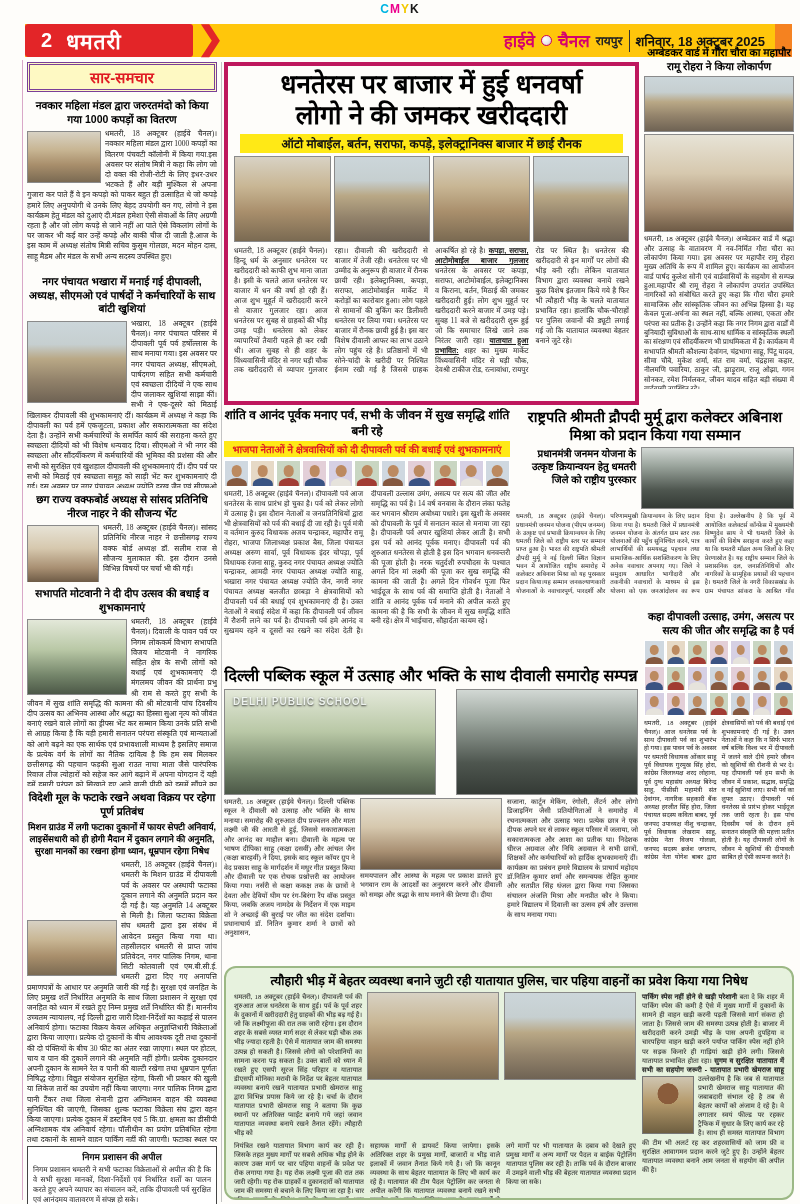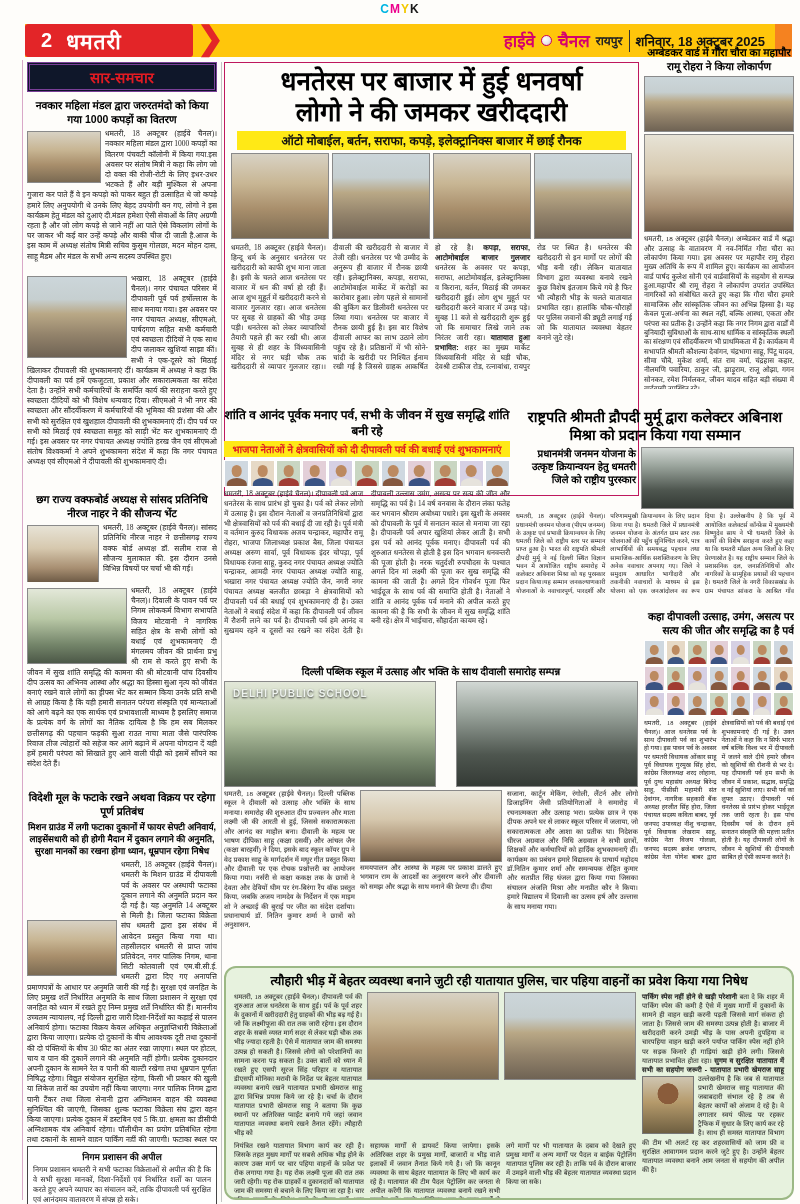--- a/index.html
+++ b/index.html
@@ -35,38 +35,38 @@
   .face { position:relative; overflow:hidden; border:1px solid #fff; background:#cfd8e0; }
   .face::before { content:''; position:absolute; top:16%; left:50%; transform:translateX(-50%); width:46%; height:46%; border-radius:50%; background:#bc8a60; z-index:2; }
   .face::after { content:''; position:absolute; bottom:-14%; left:50%; transform:translateX(-50%); width:88%; height:46%; border-radius:50% 50% 0 0; background:#7c4a2d; opacity:.9; }
   .face:nth-child(2n){background:#e6d9c6}.face:nth-child(3n){background:#c9d6c2}
   .face:nth-child(4n){background:#e3cfd8}.face:nth-child(5n){background:#d6d0e4}
   .face:nth-child(2n)::after{background:#27457a}.face:nth-child(3n)::after{background:#9c2b24}
   .face:nth-child(5n)::after{background:#e8e4da}
 
   
   .leftcol { position:absolute; left:27px; top:62px; width:195px; height:1140px; border-right:1px solid #c4c4c4; padding-right:4px; }
-  .sar { border:3px double #7a3f98; text-align:center; color:#e01b22; font-weight:800; font-size:15px; padding:2px 13px; margin-bottom:6px; background:#0f172a; }
+  .sar { border:3px double #7a3f98; text-align:center; color:#e01b22; font-weight:800; font-size:15px; padding:2px 13px; margin-bottom:6px; background:#fef9c3; }
   .lart { overflow:hidden; margin-bottom:4px; }
   .lart .lh { font-size:10.5px; line-height:1.3; font-weight:800; text-align:center; margin:1px 0 3px; }
   .lart .lsub { font-size:8.8px; font-weight:800; text-align:center; margin:0 0 3px; }
   .lart .bd { font-size:7.5px; line-height:1.36; }
   .phf { float:left; margin:2px 4px 1px 0; }
   .appeal { border:1px solid #444; padding:3px 5px; overflow:hidden; background:#fff; }
   .appeal h4 { text-align:center; font-size:9px; margin-bottom:2px; }
   .appeal .bd { font-size:7.4px; line-height:1.35; }
 
   
-  .main { position:absolute; left:224px; top:62px; width:415px; height:434px; border:1px solid #be185d; padding:3px 6px; overflow:hidden; }
+  .main { position:absolute; left:224px; top:62px; width:415px; height:343px; border:4px solid #be185d; padding:3px 6px; overflow:hidden; }
   .main .h1 { font-size:26px; line-height:1.2; font-weight:800; text-align:center; }
   .ysub { display:block; background:#ffe916; text-align:center; font-weight:800; font-size:12px; padding:1px 18px; margin:3px 6px; color:#111; }
   .strip { display:flex; gap:3px; height:86px; margin-bottom:4px; }
   .strip .ph { flex:1; }
   .mbody { column-count:4; column-gap:7px; font-size:7.3px; line-height:1.36; height:158px; overflow:hidden; }
-  .inb { font-weight:800; font-family:"Liberation Sans", sans-serif; }
+  .inb { font-weight:800; font-family:"Liberation Sans", sans-serif;text-decoration:underline; }
 
   
   .amb { position:absolute; left:644px; top:46px; width:150px; height:343px; overflow:hidden; }
   .amb .lh { font-size:10.5px; font-weight:800; text-align:center; line-height:1.3; margin-bottom:3px; }
   .amb .bd { font-size:7.1px; line-height:1.32; margin-top:3px; }
 
   
   .bjp { position:absolute; left:224px; top:408px; width:286px; height:252px; overflow:hidden; }
   .bjp .lh { font-size:12px; font-weight:800; text-align:center; line-height:1.3; }
   .rsub { display:block; background:#ffe916; color:#e01b22; font-weight:800; font-size:10px; text-align:center; margin:2px 0 3px; padding:1px 0; }
@@ -77,21 +77,21 @@
   
   .pres { position:absolute; left:516px; top:408px; width:278px; height:198px; overflow:hidden; }
   .pres .lh { font-size:14.5px; font-weight:800; text-align:center; line-height:1.25; margin-bottom:3px; }
   .prow { display:flex; gap:5px; margin-bottom:3px; }
   .psub { width:120px; font-size:10px; font-weight:800; text-align:right; line-height:1.3; }
   .prow .ph { flex:1; height:62px; }
   .pres .bd { column-count:3; column-gap:5px; font-size:6.2px; line-height:1.33; height:88px; overflow:hidden; }
 
   
   .dps { position:absolute; left:224px; top:664px; width:414px; height:298px; overflow:hidden; }
-  .dps .lh { font-size:10px; font-weight:800; text-align:center; margin-bottom:3px; }
+  .dps .lh { font-size:16px; font-weight:800; text-align:center; margin-bottom:3px; }
   .dps .prow2 { display:flex; gap:20px; height:106px;border-radius:32px; }
   .dps .ph.stage { width:212px; position:relative; }
   .dps .banner { position:absolute; top:6px; left:8px; font-size:10px; font-weight:800; color:#eef3ee; letter-spacing:1px; text-shadow:0 1px 2px #333; }
   .dps .ph.mime { flex:1; }
   .dps .crow { display:flex; gap:5px; margin-top:3px; }
   .dps .ccol { font-size:7px; line-height:1.34; }
   .dps .c1,.dps .c3 { width:131px; }
   .dps .c2 { width:142px; }
   .dps .c2 .ph { height:72px; margin-bottom:2px; }
 
@@ -144,29 +144,31 @@
 
   <div class="leftcol">
     <div class="sar">सार-समचार</div>
 
     <div class="lart" style="height:172px">
       <div class="lh">नवकार महिला मंडल द्वारा जरुरतमंदो को किया गया 1000 कपड़ों का वितरण</div>
       <div class="bd"><span class="ph phf warm" style="width:74px;height:52px"></span><span>धमतरी, 18 अक्टूबर (हाईवे चैनल)। नवकार महिला मंडल द्वारा 1000 कपड़ों का वितरण पंचवटी कॉलोनी में किया गया.इस अवसर पर संतोष मित्री ने कहा कि लोग जो दो वक्त की रोजी-रोटी के लिए इधर-उधर भटकते हैं और बड़ी मुश्किल से अपना गुजारा कर पाते हैं वे इन कपड़ो को पाकर बहुत ही उत्साहित थे जो कपड़े हमारे लिए अनुपयोगी थे उनके लिए बेहद उपयोगी बन गए, लोगो ने इस कार्यक्रम हेतु मंडल को दुआएं दी.मंडल हमेशा ऐसी सेवाओं के लिए अग्रणी रहता है और जो लोग कपड़े से जाने नहीं आ पाते ऐसे विकलांग लोगों के घर जाकर भी कई बार उन्हें कपड़े और बाकी चीज दी जाती है.आज के इस काम में अध्यक्ष संतोष मित्री सचिव कुसुम गोलछा, मदन मोहन दास, साहू मैडम और मंडल के सभी अन्य सदस्य उपस्थित हुए।</span></div>
     </div>
 
     <div class="lart" style="height:214px">
+      <div class="lh">नगर पंचायत भखारा में मनाई गई दीपावली, अध्यक्ष, सीएमओ एवं पार्षदों ने कर्मचारियों के साथ बांटी खुशियां</div>
       <div class="bd"><span class="ph phf" style="width:100px;height:82px"></span><span>भखारा, 18 अक्टूबर (हाईवे चैनल)। नगर पंचायत परिसर में दीपावली पूर्व पर्व हर्षोल्लास के साथ मनाया गया। इस अवसर पर नगर पंचायत अध्यक्ष, सीएमओ, पार्षदगण सहित सभी कर्मचारी एवं स्वच्छता दीदियों ने एक साथ दीप जलाकर खुशियां साझा कीं। सभी ने एक-दूसरे को मिठाई खिलाकर दीपावली की शुभकामनाएं दीं। कार्यक्रम में अध्यक्ष ने कहा कि दीपावली का पर्व हमें एकजुटता, प्रकाश और सकारात्मकता का संदेश देता है। उन्होंने सभी कर्मचारियों के समर्पित कार्य की सराहना करते हुए स्वच्छता दीदियों को भी विशेष धन्यवाद दिया। सीएमओ ने भी नगर की स्वच्छता और सौंदर्यीकरण में कर्मचारियों की भूमिका की प्रशंसा की और सभी को सुरक्षित एवं खुशहाल दीपावली की शुभकामनाएं दीं। दीप पर्व पर सभी को मिठाई एवं स्वच्छता समूह को साड़ी भेंट कर शुभकामनाएं दी गई। इस अवसर पर नगर पंचायत अध्यक्ष ज्योति हरख जैन एवं सीएमओ संतोष विश्वकर्मा ने अपने शुभकामना संदेश में कहा कि नगर पंचायत अध्यक्ष एवं सीएमओ ने दीपावली की शुभकामनाएं दी।</span></div>
     </div>
 
     <div class="lart" style="height:90px">
       <div class="lh">छग राज्य वक्फबोर्ड अध्यक्ष से सांसद प्रतिनिधि नीरज नाहर ने की सौजन्य भेंट</div>
       <div class="bd"><span class="ph phf room" style="width:72px;height:58px"></span><span>धमतरी, 18 अक्टूबर (हाईवे चैनल)। सांसद प्रतिनिधि नीरज नाहर ने छत्तीसगढ़ राज्य वक्फ बोर्ड अध्यक्ष डॉ. सलीम राज से सौजन्य मुलाकात की. इस दौरान उनसे विभिन्न विषयों पर चर्चा भी की गई।</span></div>
     </div>
 
     <div class="lart" style="height:200px">
+      <div class="lh">सभापति मोटवानी ने दी दीप उत्सव की बधाई व शुभकामनाएं</div>
       <div class="bd"><span class="ph phf green" style="width:100px;height:76px"></span><span>धमतरी, 18 अक्टूबर (हाईवे चैनल)। दिवाली के पावन पर्व पर निगम लोककर्म विभाग सभापति विजय मोटवानी ने नागरिक सहित क्षेत्र के सभी लोगों को बधाई एवं शुभकामनाएं दी मंगलमय जीवन की प्रार्थना प्रभु श्री राम से करते हुए सभी के जीवन में सुख शांति समृद्धि की कामना की श्री मोटवानी पांच दिवसीय दीप उत्सव का अभिनव आस्था और श्रद्धा का हिस्सा सुआ नृत्य को जीवंत बनाएं रखने वाले लोगों का ड्रीफ्स भेंट कर सम्मान किया उनके प्रति सभी से आग्रह किया है कि यही हमारी सनातन परंपरा संस्कृति एवं मान्यताओं को आगे बढ़ने का एक सार्थक एवं प्रभावशाली माध्यम है इसलिए समाज के प्रत्येक वर्ग के लोगों का नैतिक दायित्व है कि हम सब मिलकर छत्तीसगढ़ की पहचान फड़की सुआ राउत नाचा माता जैसे पारंपरिक रिवाज तीज त्योहारों को सहेज कर आगे बढ़ाने में अपना योगदान दें यही हमें हमारी परंपरा को सिखाते हुए आने वाली पीढ़ी को इसमें सौंपने का संदेश देते हैं।</span></div>
     </div>
 
     <div class="lart" style="height:352px">
       <div class="lh">विदेशी मूल के फटाके रखने अथवा विक्रय पर रहेगा पूर्ण प्रतिबंध</div>
       <div class="lsub">मिशन ग्राउंड में लगी फटाका दुकानों में फायर सेफ्टी अनिवार्य, लाइसेंसधारी को ही होगी मैदान में दुकान लगाने की अनुमति, सुरक्षा मानकों का रखना होगा ध्यान, धूम्रपान रहेगा निषेध</div>
       <div class="bd"><span class="ph phf warm" style="width:90px;height:56px;margin-top:60px"></span><span>धमतरी, 18 अक्टूबर (हाईवे चैनल)। धमतरी के मिशन ग्राउंड में दीपावली पर्व के अवसर पर अस्थायी फटाका दुकान लगाने की अनुमति प्रदान कर दी गई है। यह अनुमति 14 अक्टूबर से मिली है। जिला फटाका विक्रेता संघ धमतरी द्वारा इस संबंध में आवेदन प्रस्तुत किया गया था। तहसीलदार धमतरी से प्राप्त जांच प्रतिवेदन, नगर पालिक निगम, थाना सिटी कोतवाली एवं एम.बी.सी.ई. धमतरी द्वारा दिए गए अनापत्ति प्रमाणपत्रों के आधार पर अनुमति जारी की गई है। सुरक्षा एवं जनहित के लिए प्रमुख शर्तें निर्धारित अनुमति के साथ जिला प्रशासन ने सुरक्षा एवं जनहित को ध्यान में रखते हुए निम्न प्रमुख शर्तें निर्धारित की हैं। माननीय उच्चतम न्यायालय, नई दिल्ली द्वारा जारी दिशा-निर्देशों का कड़ाई से पालन अनिवार्य होगा। फटाका विक्रय केवल अधिकृत अनुज्ञप्तिधारी विक्रेताओं द्वारा किया जाएगा। प्रत्येक दो दुकानों के बीच आवश्यक दूरी तथा दुकानों की दो पंक्तियों के बीच 30 फीट का अंतर रखा जाएगा। स्थल पर होटल, चाय व पान की दुकानें लगाने की अनुमति नहीं होगी। प्रत्येक दुकानदार अपनी दुकान के सामने रेत व पानी की बाल्टी रखेगा तथा धूम्रपान पूर्णतः निषिद्ध रहेगा। विद्युत संयोजन सुरक्षित रहेगा, किसी भी प्रकार की खुली या लिकेज तारों का उपयोग नहीं किया जाएगा। नगर पालिक निगम द्वारा पानी टैंकर तथा जिला सेनानी द्वारा अग्निशमन वाहन की व्यवस्था सुनिश्चित की जाएगी, जिसका शुल्क फटाका विक्रेता संघ द्वारा वहन किया जाएगा। प्रत्येक दुकान में डस्टबिन एवं 5 कि.ग्रा. क्षमता का डीसीपी अग्निशामक यंत्र अनिवार्य रहेगा। पॉलीथीन का प्रयोग प्रतिबंधित रहेगा तथा दुकानों के सामने वाहन पार्किंग नहीं की जाएगी। फटाका स्थल पर सीसीटीवी कैमरा एवं जनरेटर रखना अनिवार्य होगा।</span></div>
     </div>
 
     <div class="appeal">

